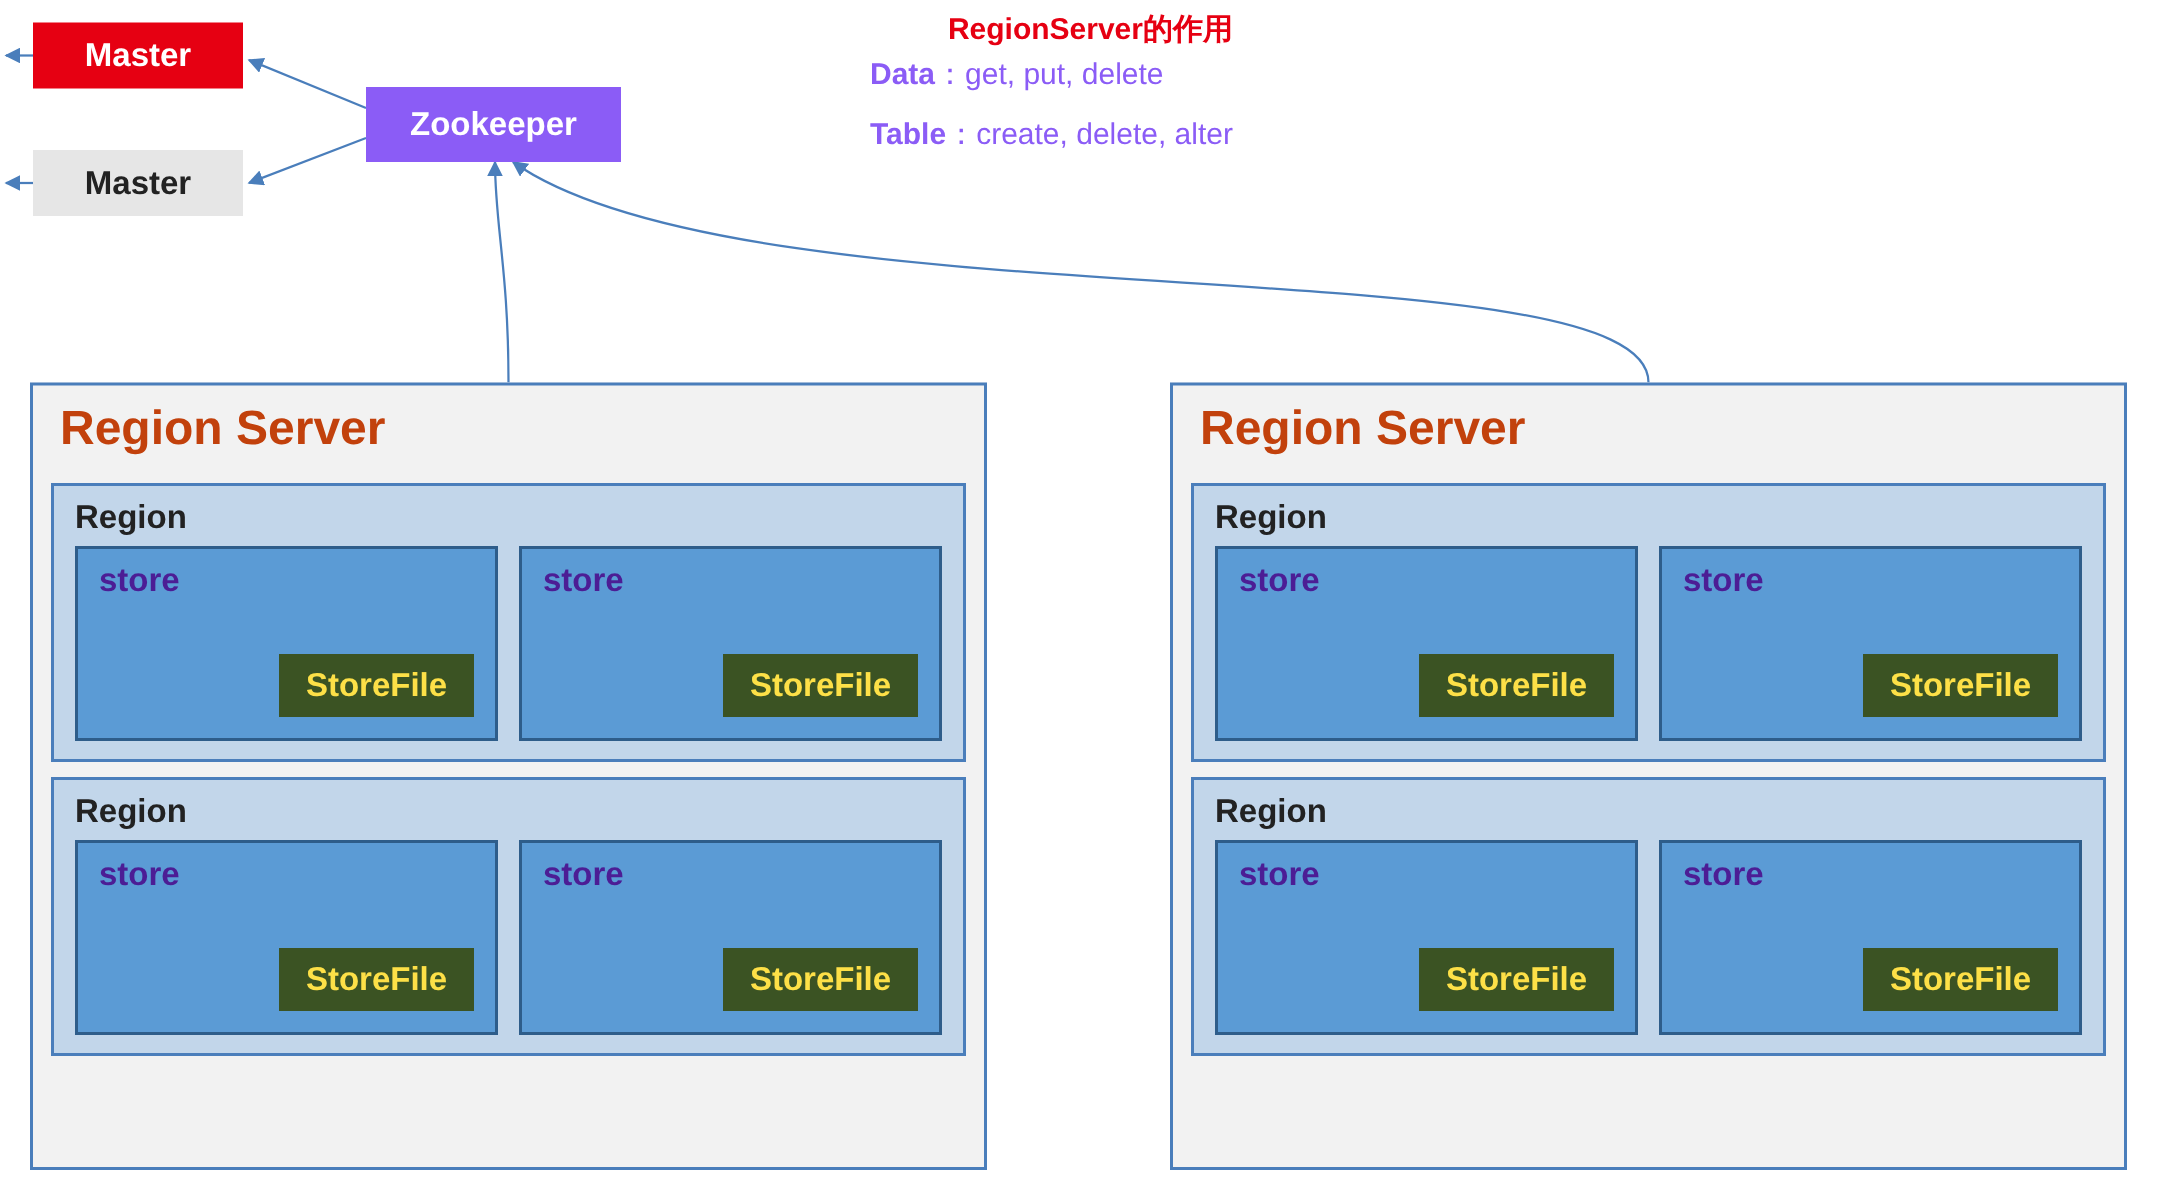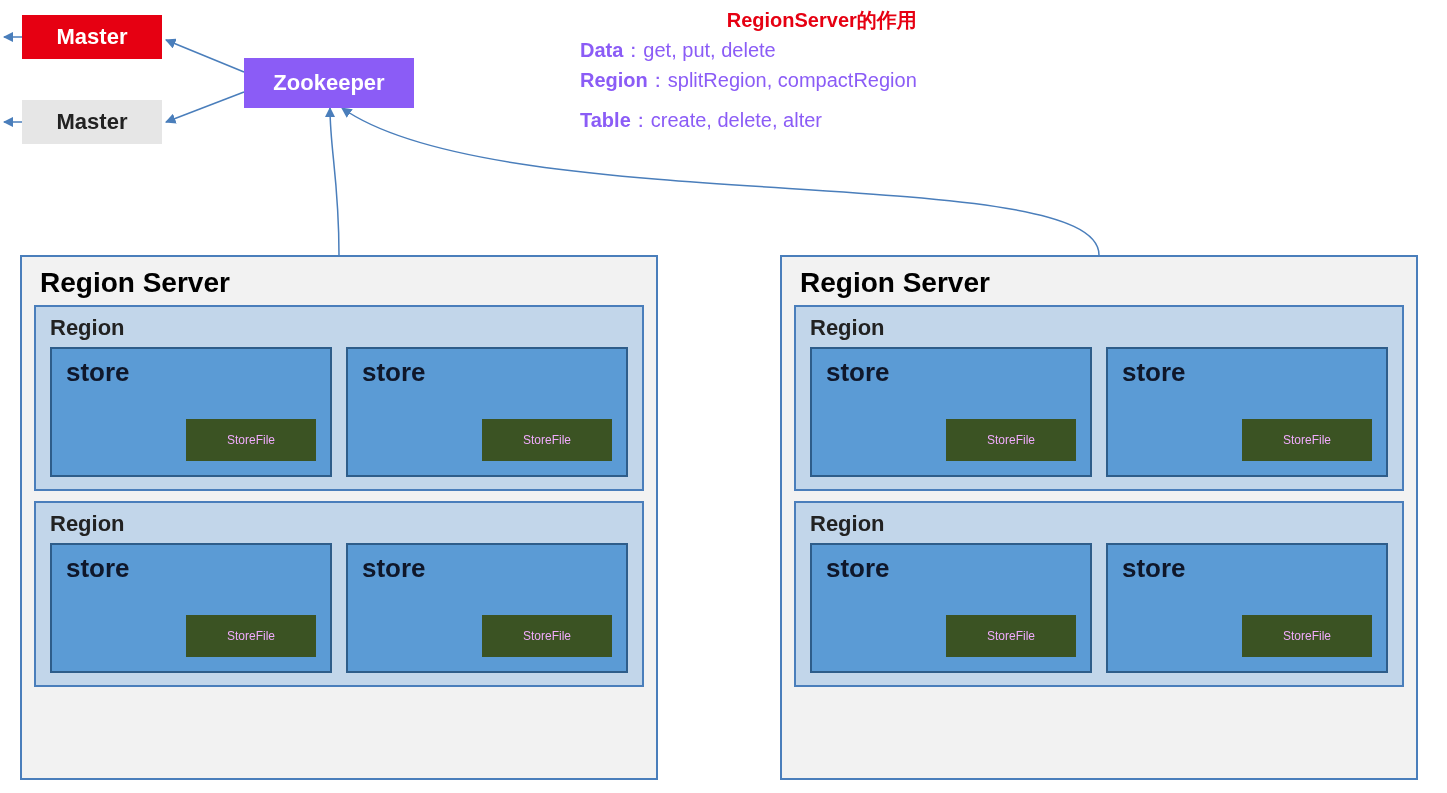--- a/index.html
+++ b/index.html
@@ -67,24 +67,24 @@
     box-sizing: border-box;
     width: 638px;
     height: 525px;
     top: 255px;
     background: #f2f2f2;
     border: 2px solid #4a7ebb;
   }
   .rs1 { left: 20px; }
   .rs2 { left: 780px; }
   .rs-title {
-    font-size: 28px;
-    font-weight: bold;
-    color: #000000;
-    padding: 10px 0 6px 18px;
+    font-size: 32px;
+    font-weight: bold;
+    color: #c2410c;
+    padding: 10px 0 18px 18px;
   }
   .region-box {
     margin: 0 12px 10px 12px;
     background: #c2d6ea;
     border: 2px solid #4a7ebb;
     box-sizing: border-box;
     padding-bottom: 12px;
   }
   .region-title {
     font-size: 22px;
@@ -99,35 +99,35 @@
   }
   .store-box {
     flex: 1;
     background: #5b9bd5;
     border: 2px solid #2e5d8a;
     box-sizing: border-box;
     height: 130px;
     position: relative;
   }
   .store-title {
-    color: #0f172a;
-    font-size: 26px;
+    color: #4c1d95;
+    font-size: 22px;
     font-weight: bold;
     padding: 8px 0 0 14px;
   }
   .storefile-box {
     position: absolute;
     right: 14px;
     bottom: 14px;
     width: 130px;
     height: 42px;
     background: #3b5323;
-    color: #f0abfc;
-    font-weight: normal;
-    font-size: 12px;
+    color: #fde047;
+    font-weight: bold;
+    font-size: 22px;
     display: flex;
     align-items: center;
     justify-content: center;
   }
 </style>
 </head>
 <body>
 
 <svg class="connectors">
   <defs>
@@ -148,21 +148,20 @@
   <path d="M 1099 255 C 1099 160, 500 220, 342 108" stroke="#4a7ebb" stroke-width="1.5" fill="none" marker-end="url(#arrow)"></path>
 </svg>
 
 <div class="node master-active">Master</div>
 <div class="node master-standby">Master</div>
 <div class="node zookeeper">Zookeeper</div>
 
 <div class="annotations">
   <div class="anno-title">RegionServer的作用</div>
   <div class="anno-line"><span class="anno-key">Data</span><span>：get, put, delete</span></div>
-  <div class="anno-line"><span class="anno-key">Region</span><span>：splitRegion, compactRegion</span></div>
   <div style="height:10px"></div>
   <div class="anno-line"><span class="anno-key">Table</span><span>：create, delete, alter</span></div>
 </div>
 
 <div class="region-server rs1">
   <div class="rs-title">Region Server</div>
   <div class="region-box">
     <div class="region-title">Region</div>
     <div class="stores-row">
       <div class="store-box">

